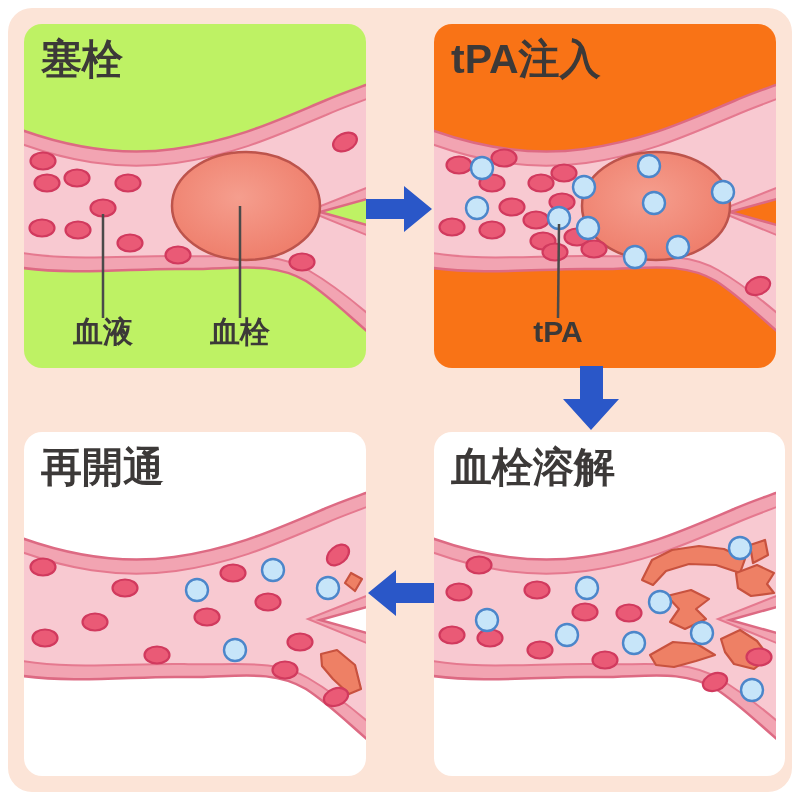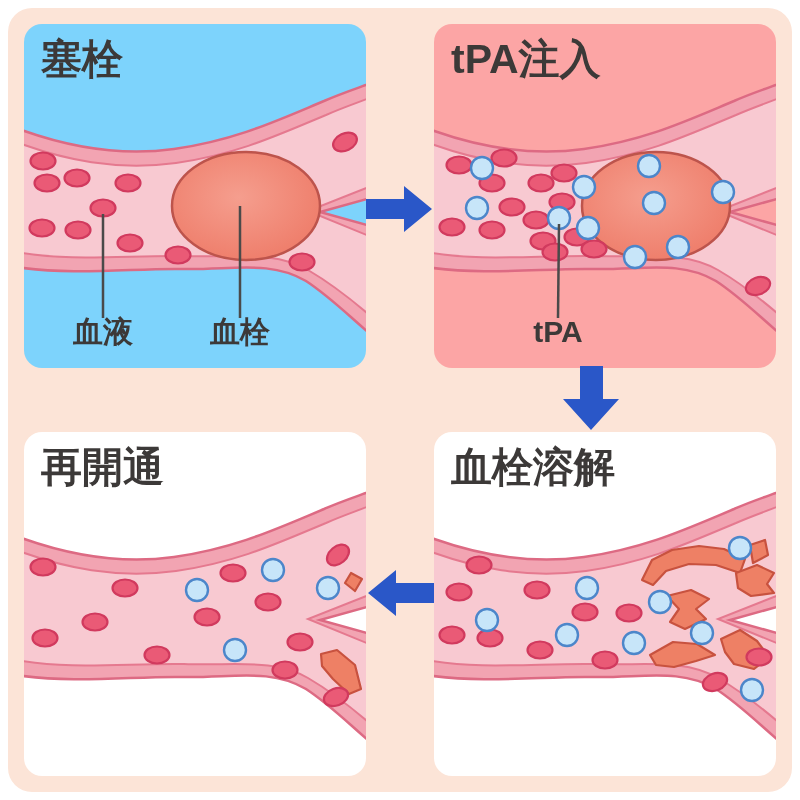--- a/index.html
+++ b/index.html
@@ -16,21 +16,21 @@
                font-size:41px;font-weight:bold;color:#3c3938;white-space:nowrap;}
   .arrow-layer{position:absolute;left:0;top:0;width:800px;height:800px;pointer-events:none;}
   text.diag-label{font-family:"Liberation Sans",sans-serif;font-size:30px;font-weight:600;}
 </style>
 </head>
 <body>
 
 <div class="page">
   <div class="peach-bg" style="background: rgb(252, 228, 215);"></div>
 
-  <div class="panel panel-tl" style="background: #7dd3fc;">
+  <div class="panel panel-tl" style="background: #bef264;">
     <div class="panel-title" style="color: rgb(60, 57, 56);">塞栓</div>
     <svg class="vessel" viewBox="0 0 342 344">
         <path d="M -8,104 C 40,122 92,133 150,125 C 212,116 252,97 300,77 C 318,69 334,64 350,58 L 350,173 L 296,188 L 350,203 L 350,313 C 330,297 308,274 282,257 C 246,236 210,246 158,245 C 110,244 50,252 -8,243 Z" fill="#f2a4b2" stroke="#dd6a83" stroke-width="2.5"></path>
         <path d="M -8,118 C 40,136 92,147 152,139 C 214,130 254,111 302,91 C 320,83 336,78 350,72 L 350,161 L 284,187 L 350,214 L 350,295 C 334,281 308,260 284,246 C 250,226 210,234 160,232 C 104,231 46,238 -8,228 Z" fill="#f8c9d1" stroke="#e5798f" stroke-width="2"></path>
         <defs>
           <radialGradient id="clotg0" cx="45%" cy="42%" r="65%">
             <stop offset="0%" stop-color="#f59e8e"></stop>
             <stop offset="100%" stop-color="#ee7b68"></stop>
           </radialGradient>
         </defs>
@@ -46,21 +46,21 @@
         <ellipse cx="154" cy="231" rx="12.5" ry="8.5" transform="rotate(0 154 231)" fill="#ea5a76" stroke="#d13a5e" stroke-width="2.2"></ellipse>
         <ellipse cx="321" cy="118" rx="12.5" ry="8.5" transform="rotate(-25 321 118)" fill="#ea5a76" stroke="#d13a5e" stroke-width="2.2"></ellipse>
         <ellipse cx="278" cy="238" rx="12.5" ry="8.5" transform="rotate(0 278 238)" fill="#ea5a76" stroke="#d13a5e" stroke-width="2.2"></ellipse>
         <line x1="79" y1="190" x2="79" y2="294" stroke="#4a4a4a" stroke-width="2.5"></line>
         <text x="79" y="318" fill="#3c3938" text-anchor="middle" class="diag-label">血液</text>
         <line x1="216" y1="182" x2="216" y2="294" stroke="#4a4a4a" stroke-width="2.5"></line>
         <text x="216" y="318" fill="#3c3938" text-anchor="middle" class="diag-label">血栓</text>
       </svg>
   </div>
 
-  <div class="panel panel-tr" style="background: #fca5a5;">
+  <div class="panel panel-tr" style="background: #f97316;">
     <div class="panel-title" style="color: rgb(60, 57, 56);">tPA注入</div>
     <svg class="vessel" viewBox="0 0 342 344">
         <path d="M -8,104 C 40,122 92,133 150,125 C 212,116 252,97 300,77 C 318,69 334,64 350,58 L 350,173 L 296,188 L 350,203 L 350,313 C 330,297 308,274 282,257 C 246,236 210,246 158,245 C 110,244 50,252 -8,243 Z" fill="#f2a4b2" stroke="#dd6a83" stroke-width="2.5"></path>
         <path d="M -8,118 C 40,136 92,147 152,139 C 214,130 254,111 302,91 C 320,83 336,78 350,72 L 350,161 L 284,187 L 350,214 L 350,295 C 334,281 308,260 284,246 C 250,226 210,234 160,232 C 104,231 46,238 -8,228 Z" fill="#f8c9d1" stroke="#e5798f" stroke-width="2"></path>
         <defs>
           <radialGradient id="clotg1" cx="45%" cy="42%" r="65%">
             <stop offset="0%" stop-color="#f59e8e"></stop>
             <stop offset="100%" stop-color="#ee7b68"></stop>
           </radialGradient>
         </defs>
@@ -114,21 +114,21 @@
         <ellipse cx="276" cy="210" rx="12.5" ry="8.5" transform="rotate(0 276 210)" fill="#ea5a76" stroke="#d13a5e" stroke-width="2.2"></ellipse>
         <ellipse cx="261" cy="238" rx="12.5" ry="8.5" transform="rotate(0 261 238)" fill="#ea5a76" stroke="#d13a5e" stroke-width="2.2"></ellipse>
         <ellipse cx="312" cy="265" rx="12.5" ry="8.5" transform="rotate(-20 312 265)" fill="#ea5a76" stroke="#d13a5e" stroke-width="2.2"></ellipse>
         <circle cx="173" cy="158" r="11" fill="#c7e5f9" stroke="#4c86ca" stroke-width="2.4"></circle>
         <circle cx="249" cy="138" r="11" fill="#c7e5f9" stroke="#4c86ca" stroke-width="2.4"></circle>
         <circle cx="304" cy="156" r="11" fill="#c7e5f9" stroke="#4c86ca" stroke-width="2.4"></circle>
         <circle cx="211" cy="218" r="11" fill="#c7e5f9" stroke="#4c86ca" stroke-width="2.4"></circle>
       </svg>
   </div>
 
-  <div class="panel panel-br" style="background: rgb(255, 255, 255);">
+  <div class="panel panel-br" style="background: rgb(255, 255, 255); padding-left: 9px;">
     <div class="panel-title" style="color: rgb(60, 57, 56);">血栓溶解</div>
     <svg class="vessel" viewBox="0 0 342 344">
         <path d="M -8,104 C 40,122 92,133 150,125 C 212,116 252,97 300,77 C 318,69 334,64 350,58 L 350,173 L 296,188 L 350,203 L 350,313 C 330,297 308,274 282,257 C 246,236 210,246 158,245 C 110,244 50,252 -8,243 Z" fill="#f2a4b2" stroke="#dd6a83" stroke-width="2.5"></path>
         <path d="M -8,118 C 40,136 92,147 152,139 C 214,130 254,111 302,91 C 320,83 336,78 350,72 L 350,161 L 284,187 L 350,214 L 350,295 C 334,281 308,260 284,246 C 250,226 210,234 160,232 C 104,231 46,238 -8,228 Z" fill="#f8c9d1" stroke="#e5798f" stroke-width="2"></path>
         <polygon points="208,148 218,128 238,118 265,114 290,117 311,127 306,141 282,133 255,132 232,139 219,153" fill="#ee8065" stroke="#c8523f" stroke-width="2.2" stroke-linejoin="round"></polygon>
         <polygon points="316,113 331,108 334,123 319,131" fill="#ee8065" stroke="#c8523f" stroke-width="2.2" stroke-linejoin="round"></polygon>
         <polygon points="302,141 323,133 340,141 333,152 340,161 317,164 304,156" fill="#ee8065" stroke="#c8523f" stroke-width="2.2" stroke-linejoin="round"></polygon>
         <polygon points="233,164 257,158 275,167 262,177 272,187 251,197 236,190 245,177" fill="#ee8065" stroke="#c8523f" stroke-width="2.2" stroke-linejoin="round"></polygon>
         <polygon points="216,223 239,210 263,212 281,223 262,229 240,235 222,233" fill="#ee8065" stroke="#c8523f" stroke-width="2.2" stroke-linejoin="round"></polygon>
         <polygon points="287,207 306,198 323,209 335,225 320,237 300,232 291,220" fill="#ee8065" stroke="#c8523f" stroke-width="2.2" stroke-linejoin="round"></polygon>

